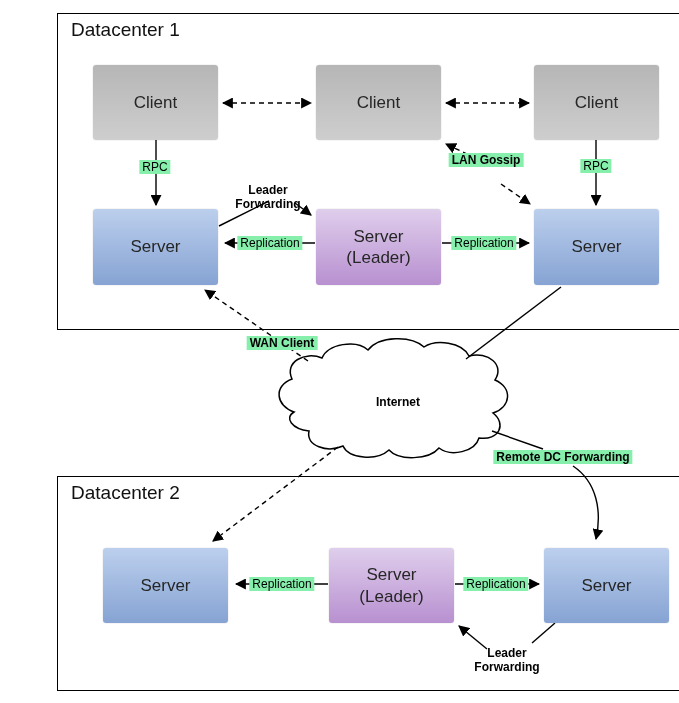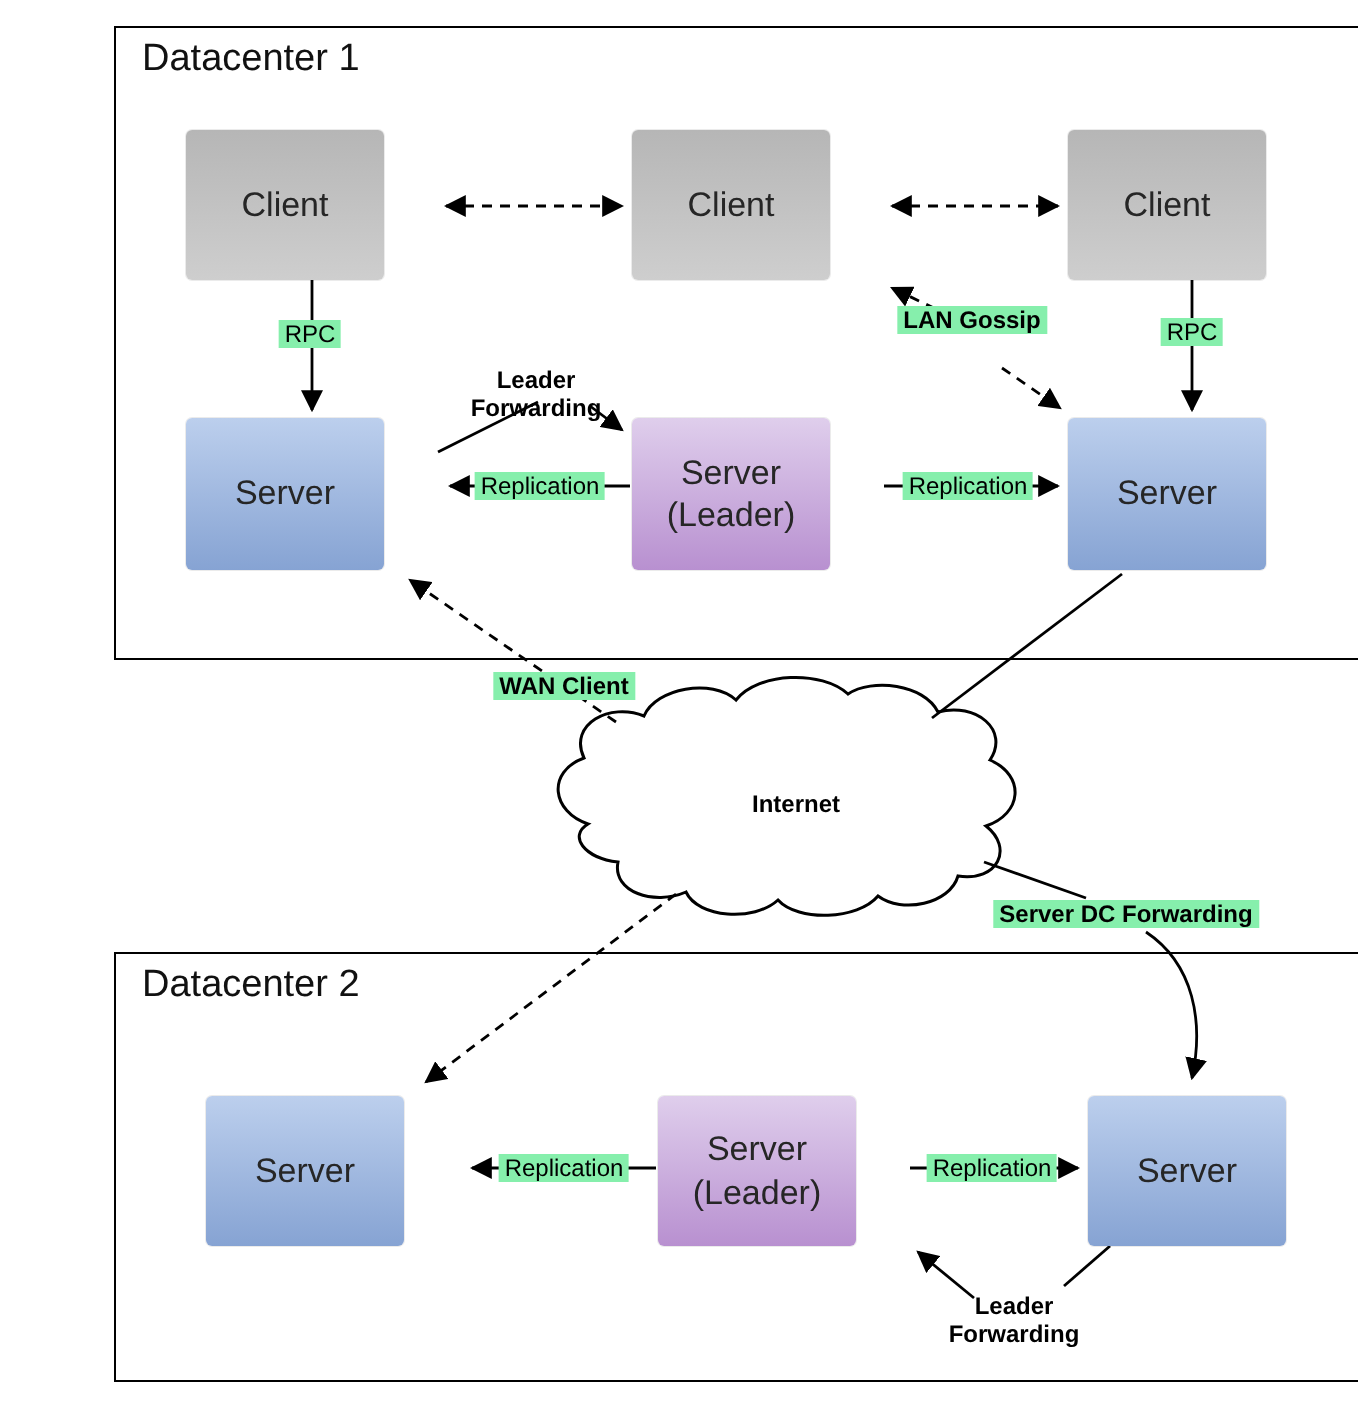--- a/index.html
+++ b/index.html
@@ -8,21 +8,21 @@
     font-family:"Liberation Sans", sans-serif;color:#000;margin-left:46px;
     --client-top:#b6b6b6; --client-bottom:#cecece;
     --server-top:#bccfed; --server-bottom:#86a3d3;
     --leader-top:#dfceec; --leader-bottom:#b890d0;
     --line:#000000;
   }
   .dc{position:absolute;border:1.6px solid #000;background:transparent;}
   .dc-title{position:absolute;font-size:19px;color:#111;}
   svg.layer{position:absolute;left:0;top:0;}
   .node{
-    position:absolute;width:99px;display:flex;flex-direction:column;
+    position:absolute;width:125px;display:flex;flex-direction:column;
     align-items:center;justify-content:center;border-radius:3px;
     font-size:17px;color:#262626;line-height:1.25;text-align:center;
     box-shadow:0 0 0 0.5px rgba(0,0,0,0.08);
   }
   .client{background:linear-gradient(180deg,var(--client-top),var(--client-bottom));height:75px;}
   .server{background:linear-gradient(180deg,var(--server-top),var(--server-bottom));height:76px;}
   .leader{background:linear-gradient(180deg,var(--leader-top),var(--leader-bottom));height:76px;}
   .lbl{position:absolute;transform:translate(-50%,-50%);font-size:12px;color:#000;
        text-align:center;white-space:nowrap;}
   .bold{font-weight:bold;}
@@ -118,18 +118,18 @@
   </div>
 
   <div class="lbl bg" style="left:109px;top:167px;">RPC</div>
   <div class="lbl bg" style="left:550px;top:166px;">RPC</div>
   <div class="lbl bold wrap" style="left:222px;top:198px;">Leader Forwarding</div>
   <div class="lbl bold bg" style="left:440px;top:160px;">LAN Gossip</div>
   <div class="lbl bg" style="left:224px;top:243px;">Replication</div>
   <div class="lbl bg" style="left:438px;top:243px;">Replication</div>
   <div class="lbl bold bg" style="left:236px;top:343px;">WAN Client</div>
   <div class="lbl bold" style="left:352px;top:402px;">Internet</div>
-  <div class="lbl bold bg" style="left:517px;top:457px;">Server DC Forwarding</div>
+  <div class="lbl bold bg" style="left:517px;top:457px;">Remote DC Forwarding</div>
   <div class="lbl bg" style="left:236px;top:584px;">Replication</div>
   <div class="lbl bg" style="left:450px;top:584px;">Replication</div>
   <div class="lbl bold wrap" style="left:461px;top:661px;">Leader Forwarding</div>
 
 </div>
 
 </body></html>

